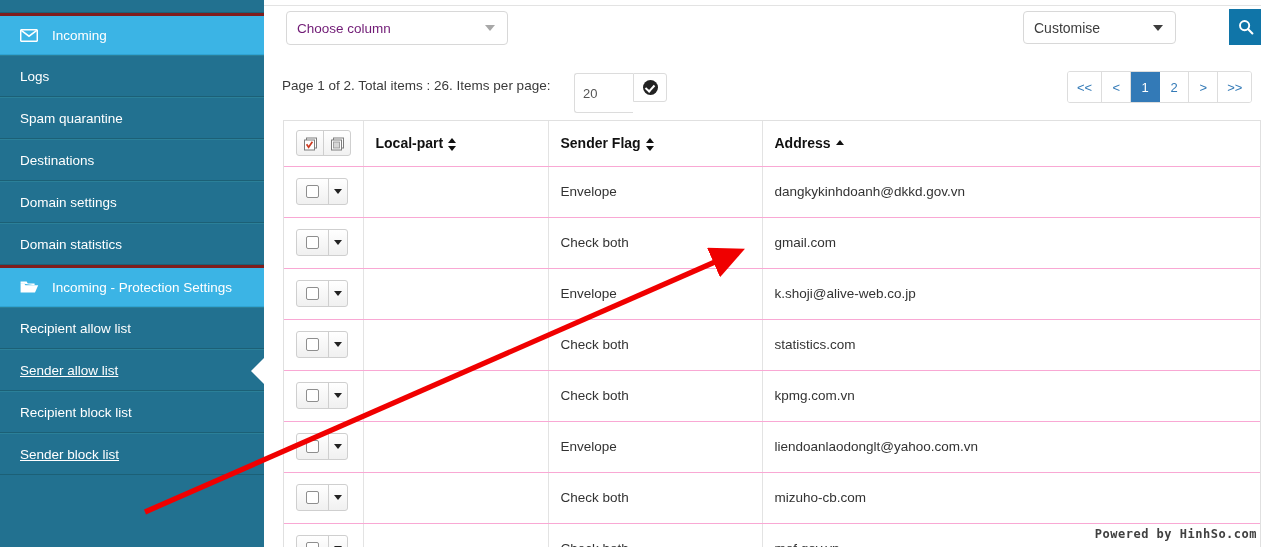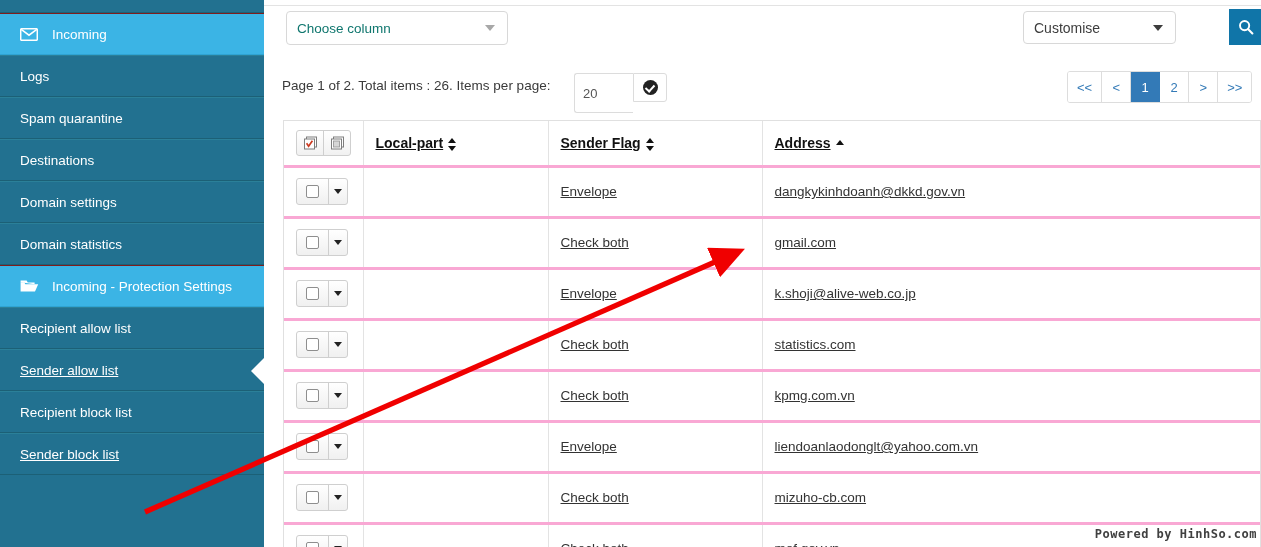--- a/index.html
+++ b/index.html
@@ -34,21 +34,21 @@
     font-size: 13.5px;
     border-bottom: 1px solid #1c6076;
     border-top: 1px solid #2b8099;
     padding-left: 20px;
     white-space: nowrap;
     cursor: pointer;
   }
   .nav-item.active {
     background: #3bb4e5;
     border-bottom: 1px solid #2fa4d4;
-    border-top: 1px solid #7f1d1d;
+    border-top: 3px solid #7f1d1d;
   }
   .nav-item .nav-ico {
     width: 22px;
     margin-right: 10px;
     display: inline-flex;
     align-items: center;
     justify-content: flex-start;
     flex: 0 0 auto;
   }
   .nav-item .nav-label { display: inline-block; }
@@ -102,21 +102,21 @@
     position: absolute;
     left: 22px; top: 11px;
     width: 222px; height: 34px;
     border: 1px solid #d8d8d8;
     border-radius: 4px;
     background: #fff;
     display: flex;
     align-items: center;
     padding: 0 10px;
     font-size: 13.5px;
-    color: #0f766e;
+    color: #701a75;
     cursor: pointer;
   }
   #choose-column .caret {
     position: absolute;
     right: 12px;
     width: 0; height: 0;
     border-left: 5px solid transparent;
     border-right: 5px solid transparent;
     border-top: 6px solid #a8a8a8;
   }
@@ -251,25 +251,24 @@
     height: 427px;
     background: #fff;
   }
   table.grid {
     border-collapse: collapse;
     width: 100%;
     table-layout: fixed;
   }
   table.grid th, table.grid td {
     border-right: 1px solid #e3e3e3;
-    border-bottom: 3px solid #f9a8d4;
+    border-bottom: 1px solid #f9a8d4;
     padding: 0 12px;
     text-align: left;
     vertical-align: middle;
-    text-decoration: underline;
   }
   table.grid th:last-child, table.grid td:last-child { border-right: none; }
   table.grid th {
     height: 45px;
     font-size: 14px;
     font-weight: bold;
     color: #111;
     background: #fff;
   }
   table.grid td {

